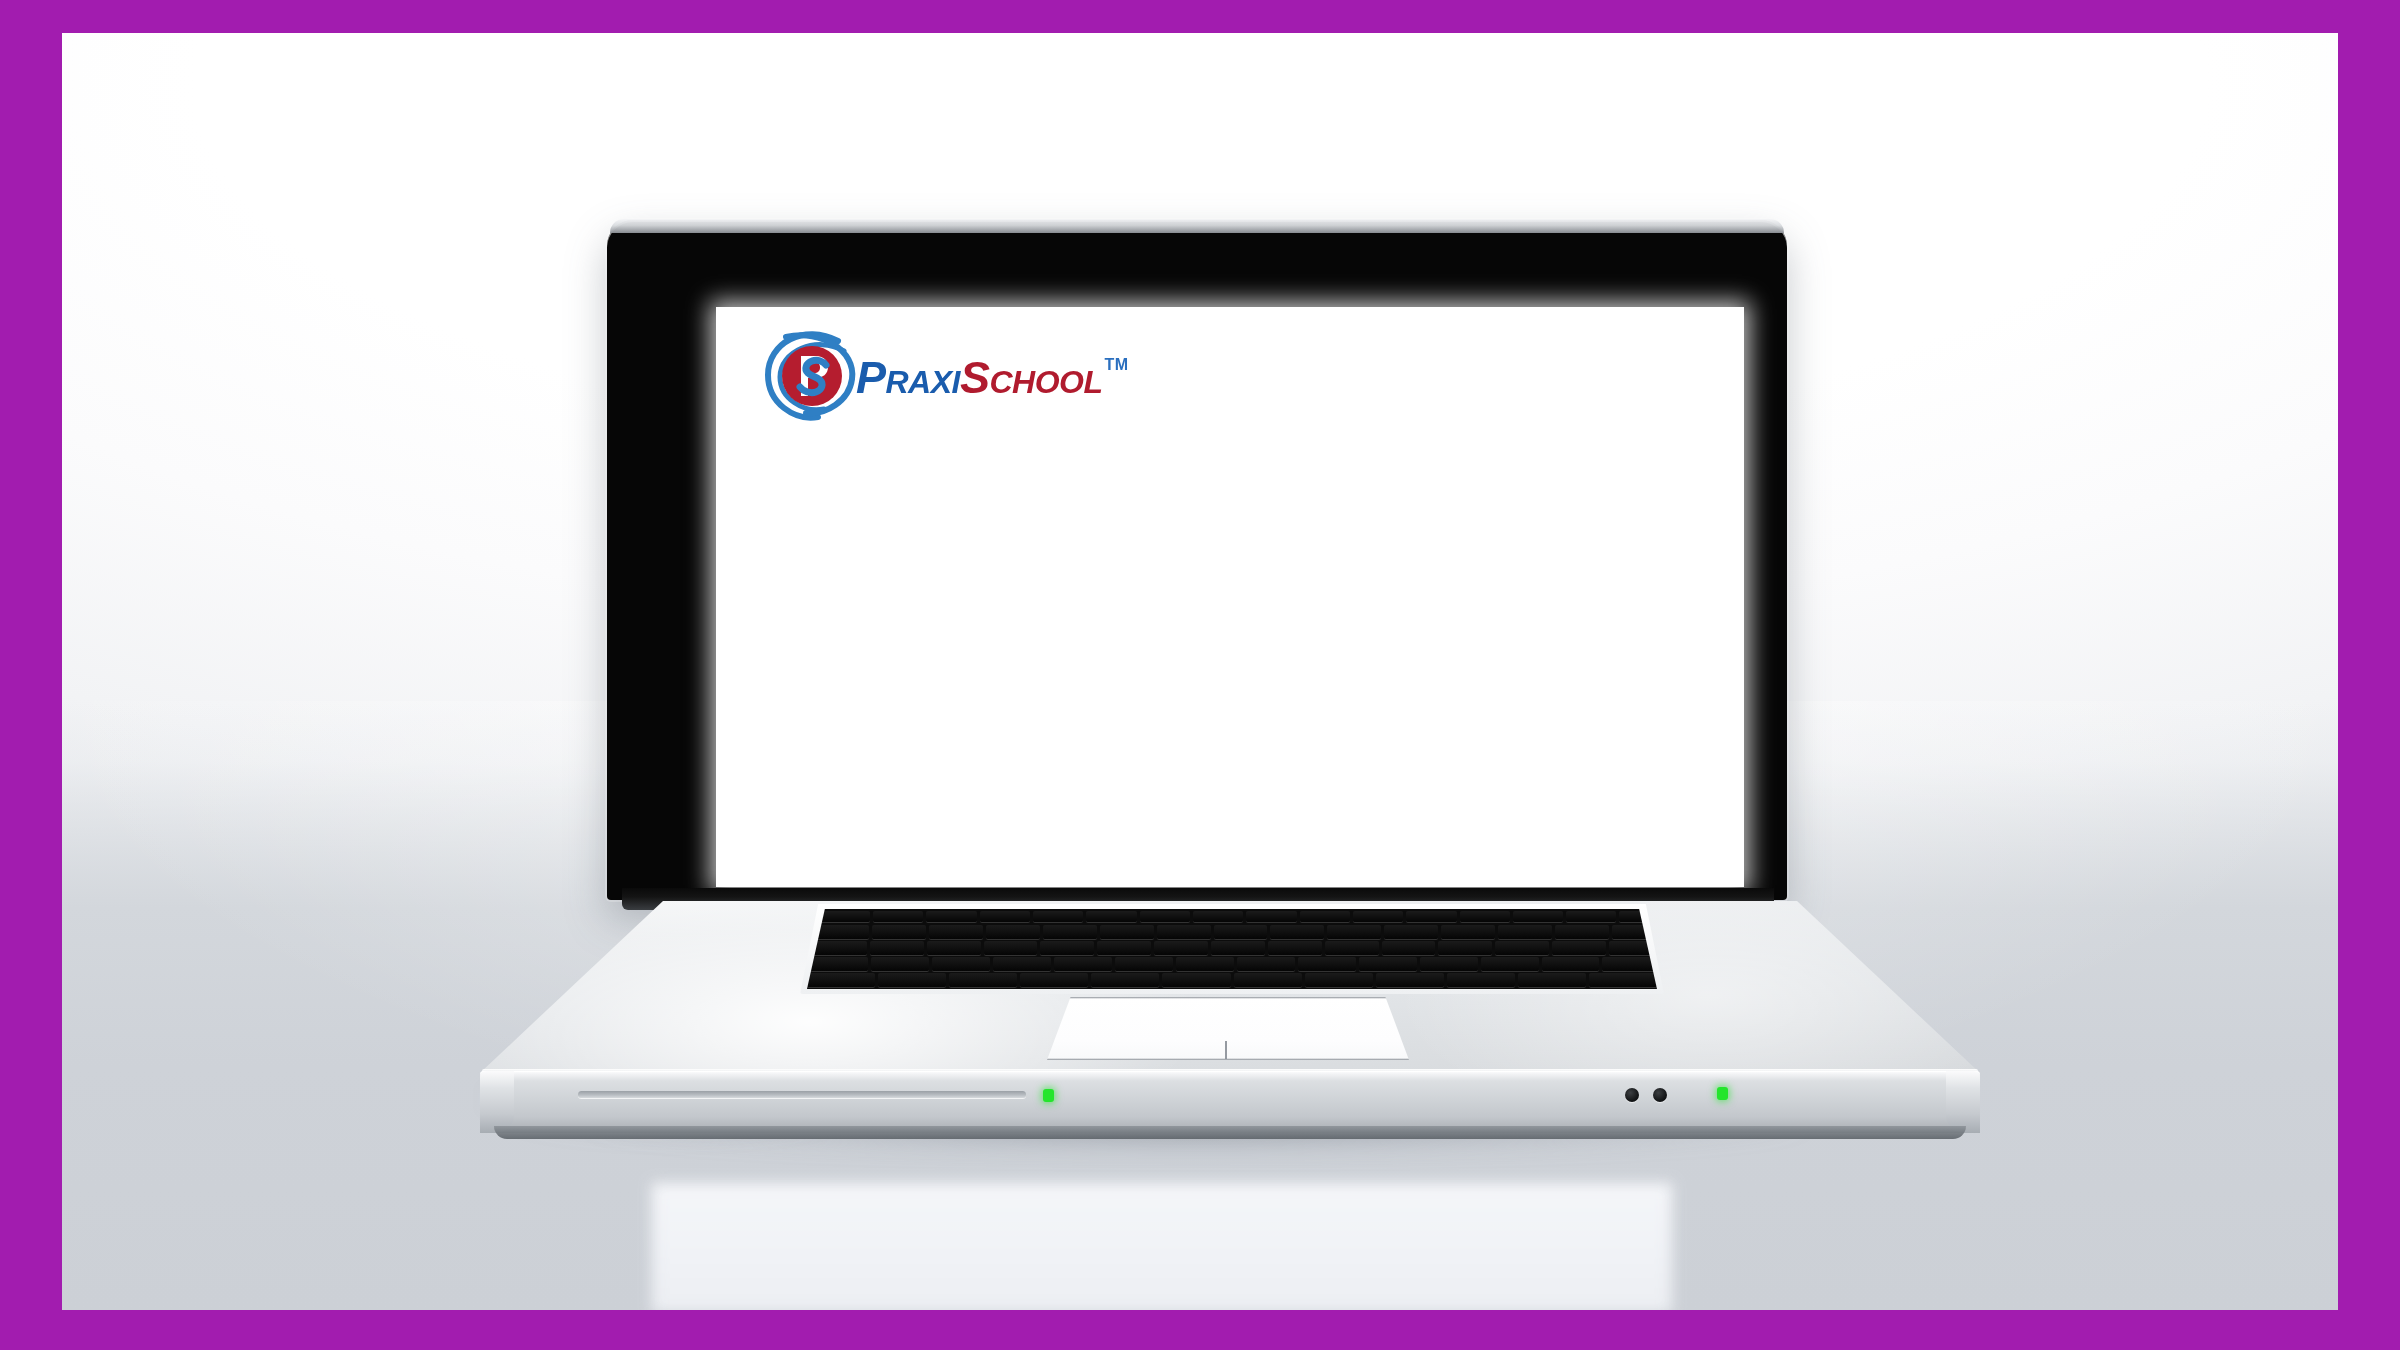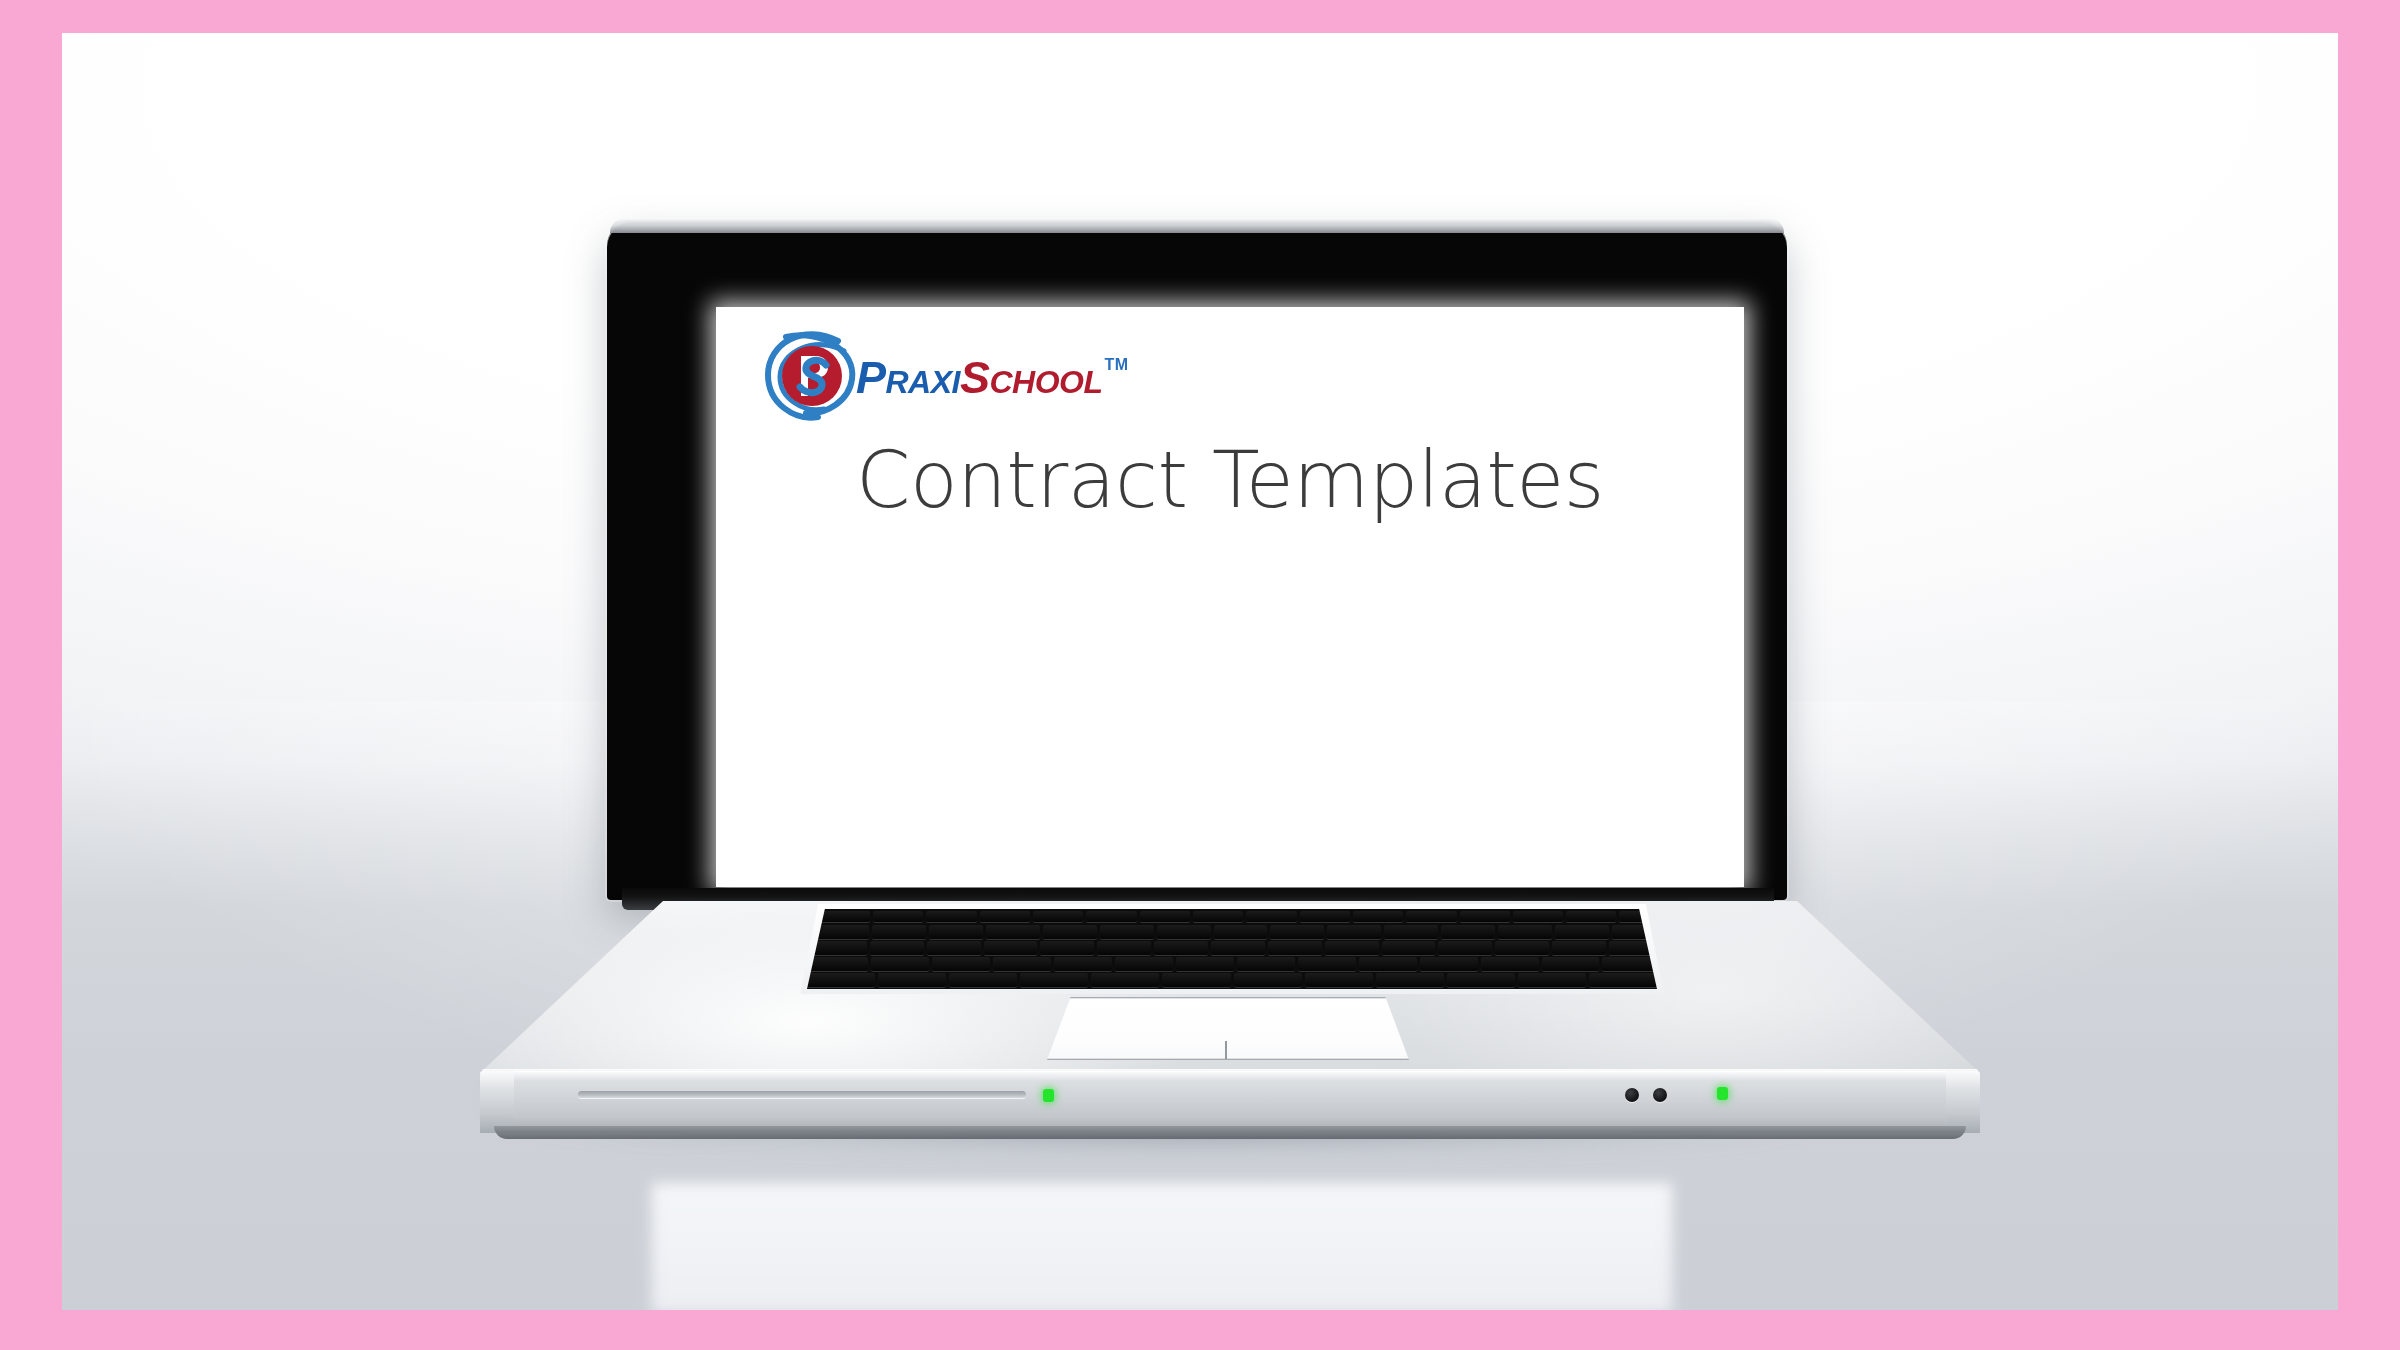--- a/index.html
+++ b/index.html
@@ -10,21 +10,21 @@
     height: 1350px;
     overflow: hidden;
     font-family: "Liberation Sans", sans-serif;
   }
 
   
   #frame {
     position: relative;
     width: 2400px;
     height: 1350px;
-    background: #f9a8d4;
+    background: #a21caf;
     text-decoration: underline;
   }
 
   
   #scene {
     position: absolute;
     left: 62px;
     top: 33px;
     width: 2276px;
     height: 1277px;
@@ -439,21 +439,20 @@
               </svg>
             </div>
             <div id="logo-wordmark">
               <span class="wm-praxi">Praxi</span>
                 <span class="wm-school">School</span>
                 <span class="wm-tm">TM</span>
             </div>
           </div>
 
           <div id="slide-title">
-            <span class="line">Contract Templates</span>
           </div>
 
         </div>
       </div>
       <div id="screen-glow"></div>
 
       <div id="hinge"></div>
 
       <div id="base-top"></div>
       <div id="base-top-sheen"></div>

